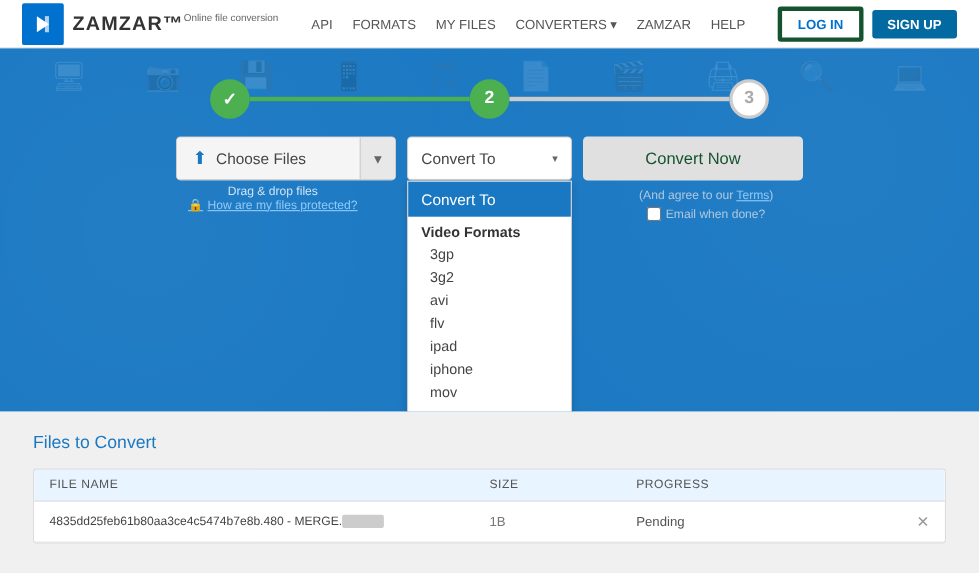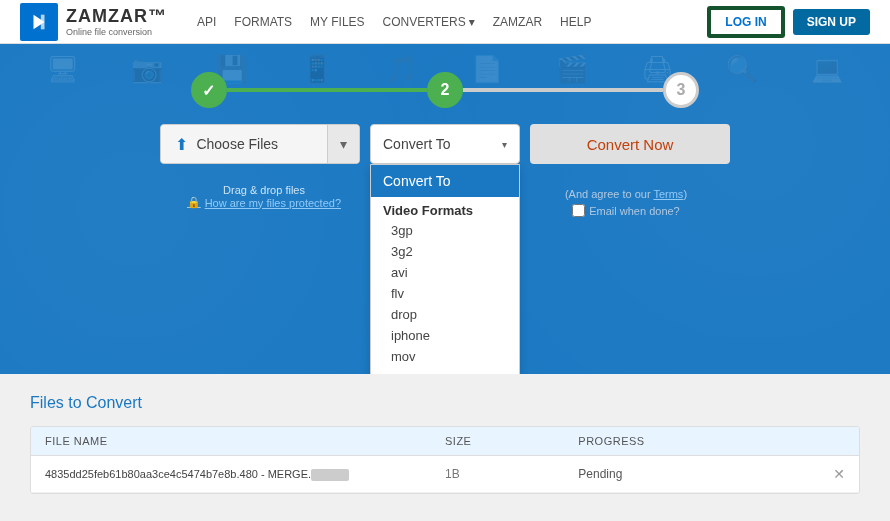--- a/index.html
+++ b/index.html
@@ -23,21 +23,21 @@
       width: 38px;
       height: 38px;
       background: #0071ce;
       display: flex;
       align-items: center;
       justify-content: center;
       margin-right: 8px;
       border-radius: 2px;
     }
     .logo-icon svg { width: 22px; height: 22px; }
-    .logo-text { display: flex; flex-direction: column; }
+    .logo-text { display: flex; flex-direction: row; }
     .logo-title { font-size: 18px; font-weight: bold; color: #333; letter-spacing: 1px; }
     .logo-sub { font-size: 9px; color: #666; }
     .nav {
       display: flex;
       align-items: center;
       flex: 1;
       gap: 18px;
     }
     .nav-item {
       font-size: 12px;
@@ -212,21 +212,21 @@
       font-size: 10px;
       color: #666;
     }
     .convert-now-btn {
       background: #e0e0e0;
       border: none;
       border-radius: 4px;
       height: 40px;
       padding: 0 40px;
       font-size: 15px;
-      color: #c2410c;
+      color: #14532d;
       cursor: not-allowed;
       font-weight: 500;
       min-width: 200px;
     }
 
     
     .dropdown-menu {
       position: absolute;
       top: 40px;
       left: 0;
@@ -435,32 +435,32 @@
         <span class="arrow-down">▾</span>
       </div>
 
       <div class="dropdown-menu">
         <div class="dropdown-header">Convert To</div>
         <div class="dropdown-category">Video Formats</div>
         <div class="dropdown-item">3gp</div>
         <div class="dropdown-item">3g2</div>
         <div class="dropdown-item">avi</div>
         <div class="dropdown-item">flv</div>
-        <div class="dropdown-item">drop</div>
+        <div class="dropdown-item">ipad</div>
         <div class="dropdown-item">iphone</div>
         <div class="dropdown-item">mov</div>
         <div class="dropdown-item">mpg</div>
 
       </div>
     </div>
 
     <button class="convert-now-btn">Convert Now</button>
   </div>
 
-  <div style="display:flex; gap:6px; justify-content:center; margin-top:20px; padding:0 80px;">
+  <div style="display:flex; gap:22px; justify-content:center; margin-top:4px; padding:0 80px;">
     <div style="min-width:200px; text-align:center;">
       <div class="drag-drop-text">Drag &amp; drop files</div>
       <div class="protected-link">
         <span>🔒</span>
         <span>How are my files protected?</span>
       </div>
     </div>
     <div style="min-width:150px;"></div>
     <div style="min-width:200px; text-align:center;">
       <div class="agree-text">

